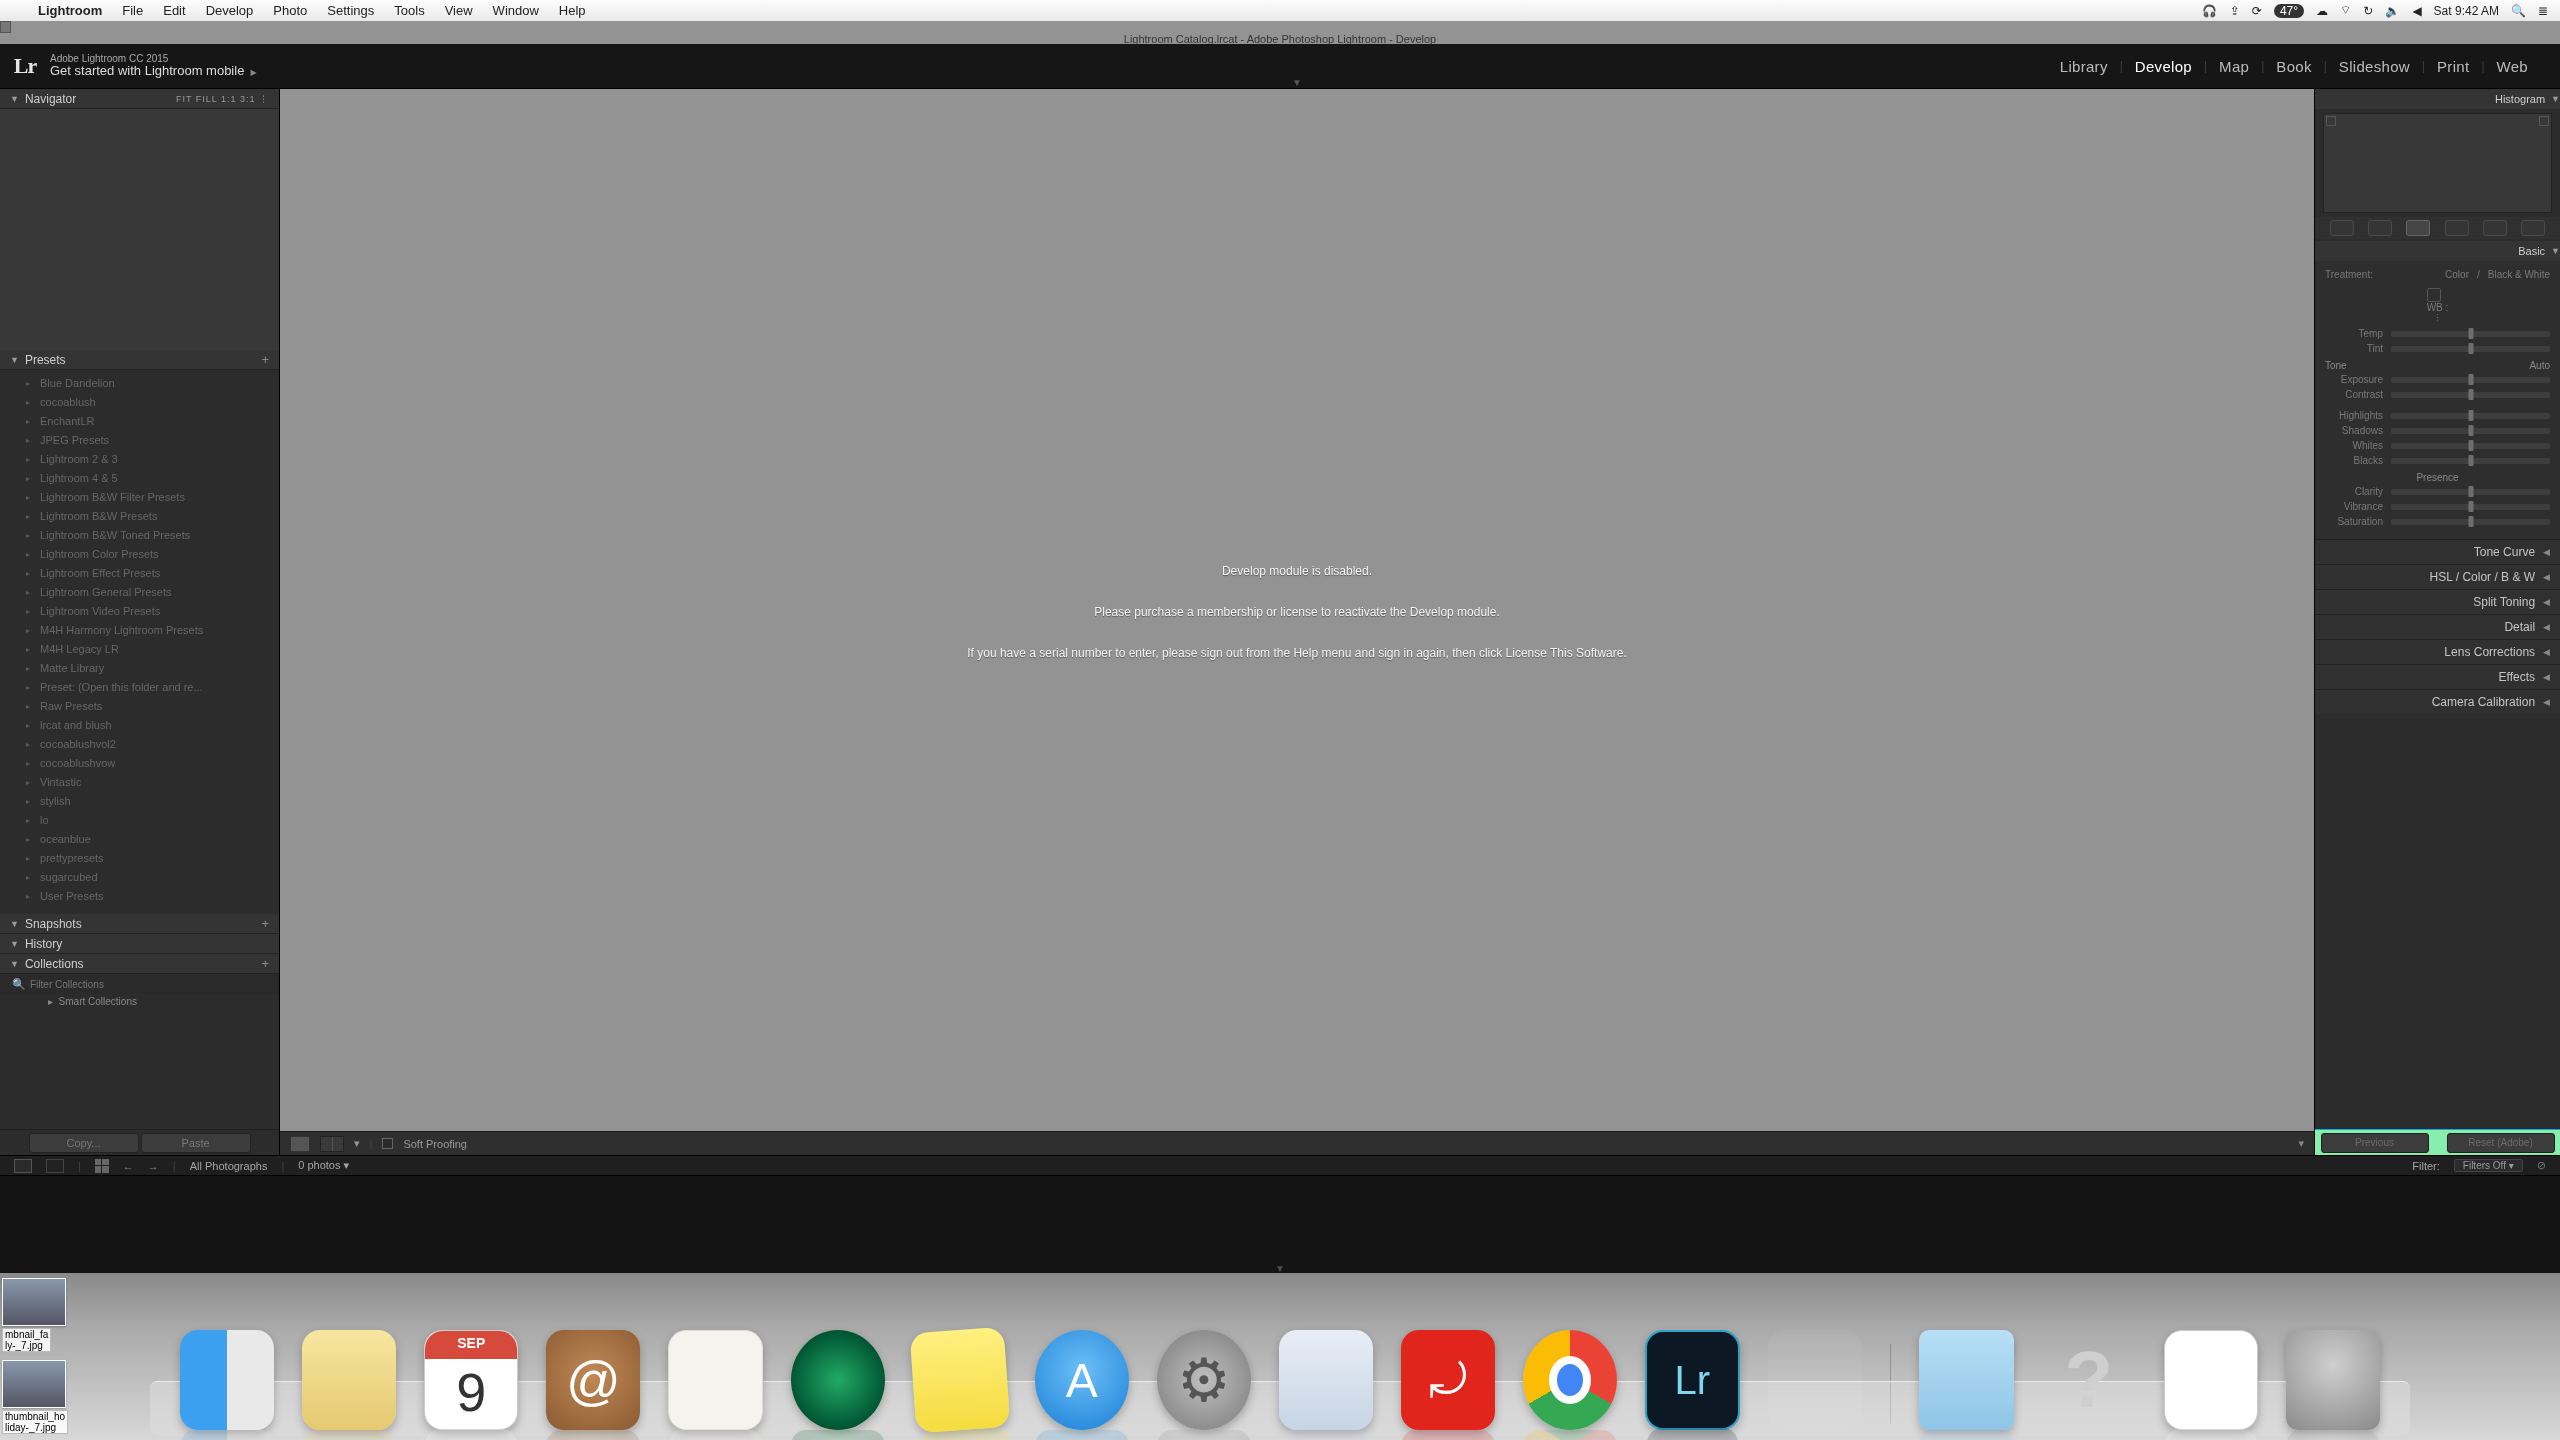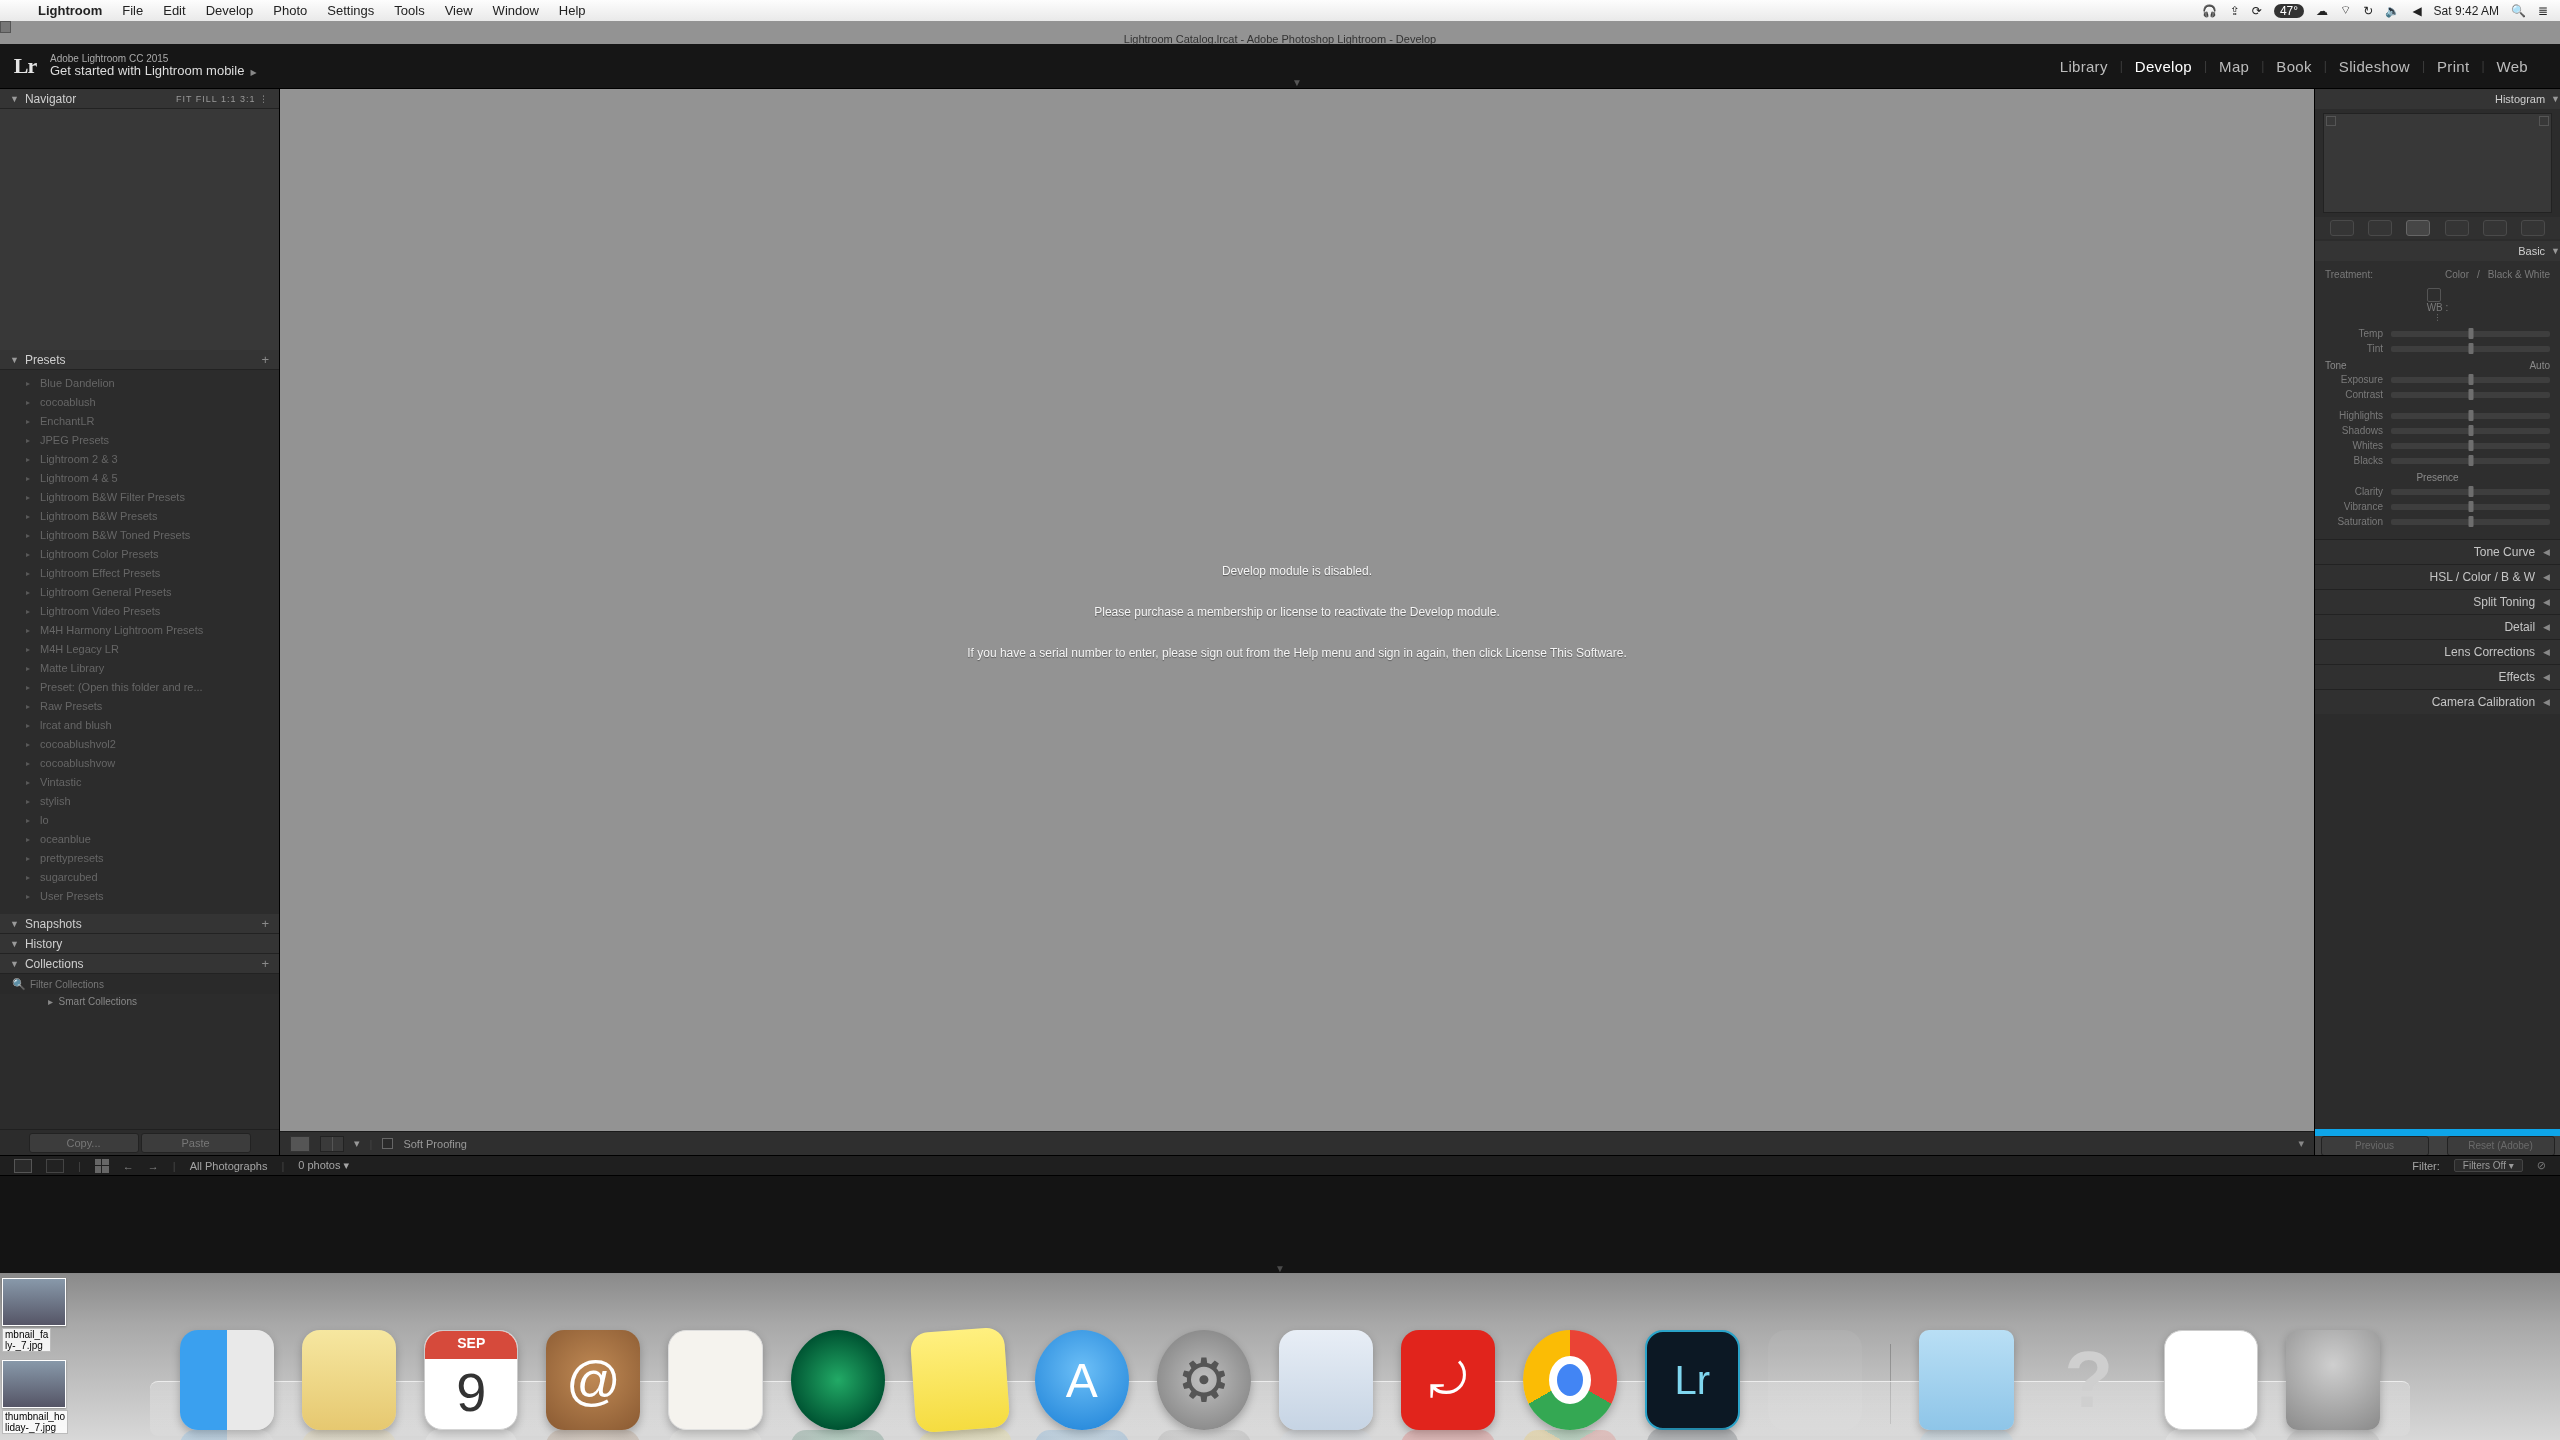--- a/index.html
+++ b/index.html
@@ -92,21 +92,21 @@
 .bprow .slider::after{content:"";position:absolute;top:-3px;left:50%;width:5px;height:11px;background:#6e6e6e;border-radius:1px;transform:translateX(-50%);}
 .bpdivider { height:14px; display:flex; align-items:center; justify-content:center; color:#8a8a8a; font-size:10px; margin-top:2px; }
 .bpdivider .auto { margin-left:auto; }
 .treatment { display:flex; font-size:10px; color:#7a7a7a; padding:2px 0 6px 0; }
 .treatment .l{flex:1;} .treatment .r{display:flex;gap:8px;}
 .wbrow { display:flex; align-items:center; font-size:10px; padding:2px 0 4px 0;flex-direction:column; }
 .wbrow .drop{width:14px;height:14px;border:1px solid #555;border-radius:2px;margin-right:8px;}
 .rp-section { height:25px; background:#303030; border-top:1px solid #222; display:flex; align-items:center; justify-content:flex-end; padding:0 10px; color:#c5c5c5; font-size:12px; }
 .rp-section .tri-l { margin-left:8px; font-size:9px; color:#888; } 
 .rp-section::before { content:""; position:absolute; } 
-.prev-reset { height:26px; background:#404040; display:flex; align-items:center; justify-content:center; gap:18px; border-top:7px solid #0ea5e9; }
+.prev-reset { height:26px; background:#86efac; display:flex; align-items:center; justify-content:center; gap:18px; border-top:1px solid #0ea5e9; }
 .pr-btn { width:108px; height:20px; background:#3c3c3c; border:1px solid #222; border-radius:3px; font-size:10px; color:#6a6a6a; text-align:center; line-height:18px; }
 
 
 .strip-info { height:20px; background:#1f1f1f; border-top:1px solid #000; display:flex; align-items:center; padding:0 14px; color:#a5a5a5; font-size:11px; gap:14px; }
 .strip-info .micon { width:18px;height:14px;border:1px solid #555;background:#2a2a2a; }
 .strip-info .micon2 { width:18px;height:14px;border:1px solid #444;background:#222; }
 .strip-info .grid-ic { width:14px;height:14px;display:grid;grid-template-columns:1fr 1fr;grid-template-rows:1fr 1fr;gap:1px; }
 .strip-info .grid-ic span{background:#666;}
 .strip-info .divv{color:#444;}
 .strip-info .rfill{flex:1;}

